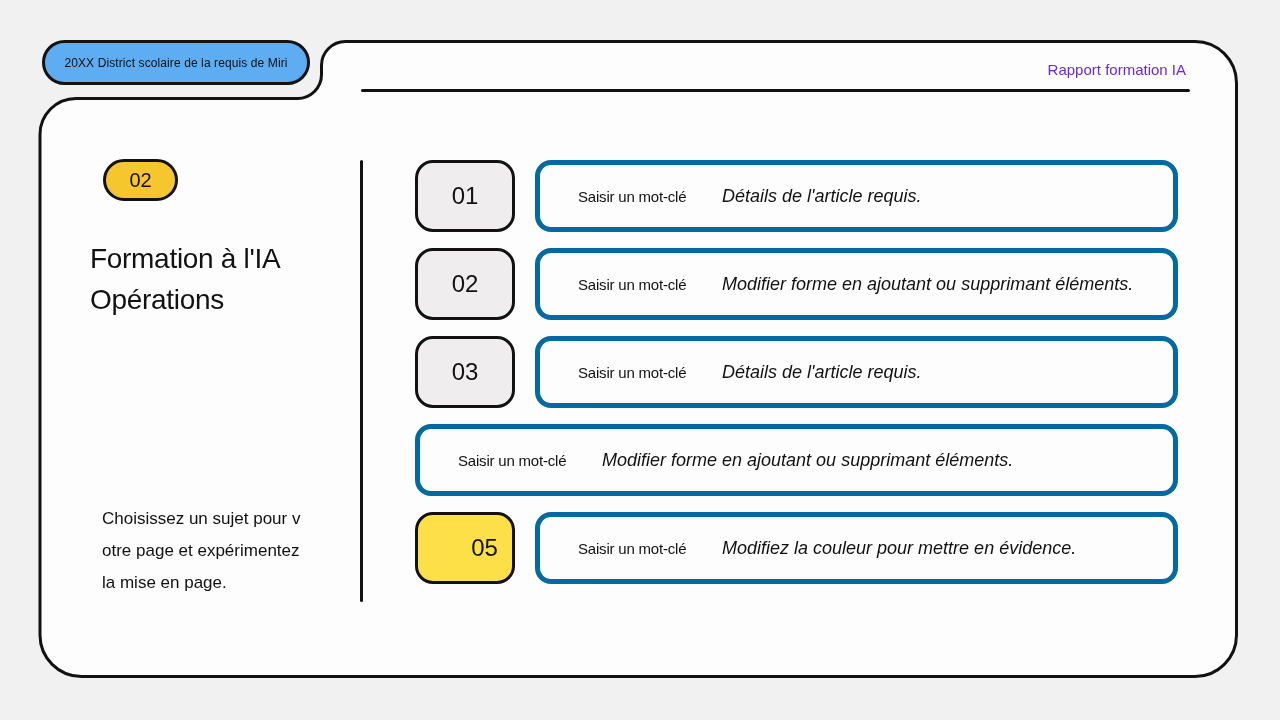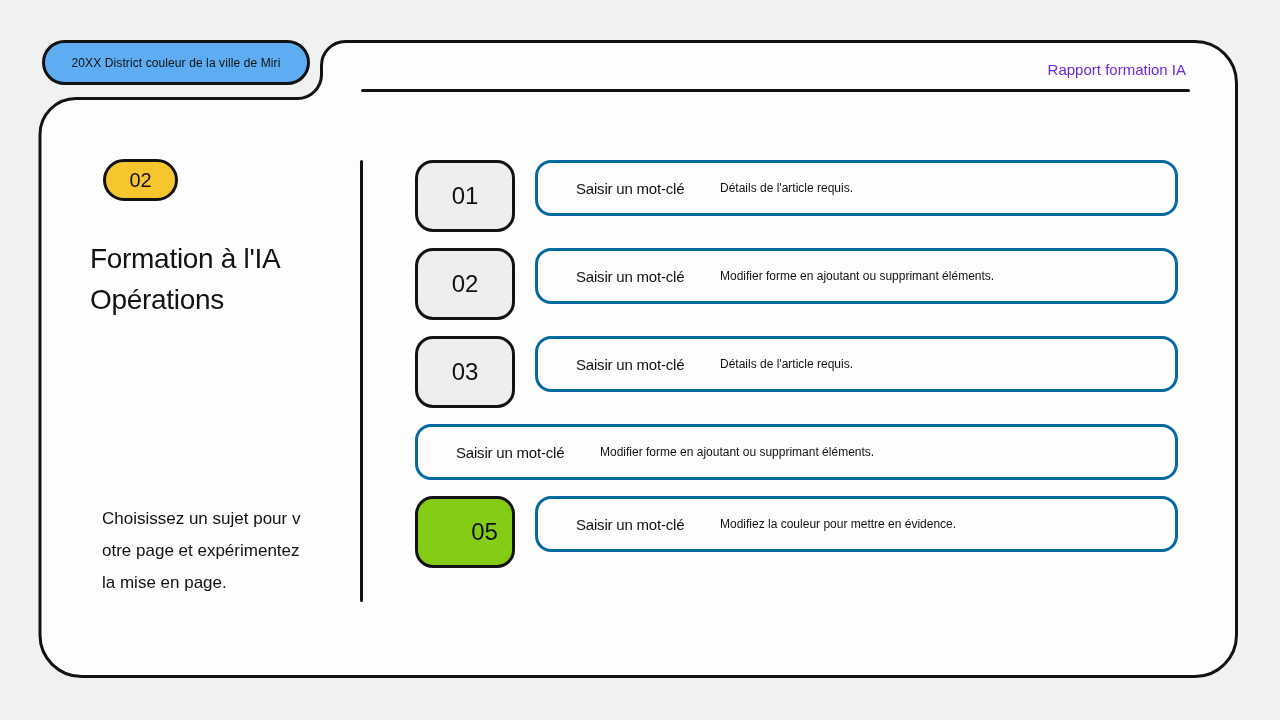--- a/index.html
+++ b/index.html
@@ -59,32 +59,32 @@
     position:absolute;left:415px;top:160px;width:763px;
     display:flex;flex-direction:column;gap:16px;
   }
   .step-row{display:flex;gap:20px;}
   .step-chip{
     width:100px;height:72px;box-sizing:border-box;flex:none;
     background:#EFEDEE;border:3px solid #121212;border-radius:18px;
     display:flex;align-items:center;justify-content:center;
     font-size:24px;
   }
-  .step-chip.highlighted{background:#84cc16;padding-left:39px;}
+  .step-chip.highlighted{background:#fde047;padding-left:39px;}
   .keyword-box{
-    flex:1;height:56px;box-sizing:border-box;
-    background:#FDFDFE;border:3px solid #0369a1;border-radius:16px;
+    flex:1;height:72px;box-sizing:border-box;
+    background:#FDFDFE;border:5px solid #0369a1;border-radius:16px;
     display:flex;align-items:center;
     padding:0 24px 0 38px;
   }
   .keyword-label{
     font-size:15px;letter-spacing:-0.2px;white-space:nowrap;
     margin-right:24px;min-width:120px;
   }
-  .keyword-text{font-size:12px;white-space:nowrap;}
+  .keyword-text{font-size:18px;white-space:nowrap;font-style:italic;}
 </style>
 </head>
 <body>
 
 <div class="stage">
 
   <svg class="panel-svg" width="1280" height="720" viewBox="0 0 1280 720" aria-hidden="true">
     <path d="M 345.5,41.5
              H 1195
              A 41.5,41.5 0 0 1 1236.5,83
@@ -95,21 +95,21 @@
              V 134.5
              A 36,36 0 0 1 76,98.5
              H 297.5
              A 24,24 0 0 0 321.5,74.5
              V 65.5
              A 24,24 0 0 1 345.5,41.5
              Z" fill="#FDFDFE" stroke="#121212" stroke-width="3"></path>
   </svg>
 
   <div class="badge-pill">
-    <span>20XX District couleur de la ville de Miri</span>
+    <span>20XX District scolaire de la requis de Miri</span>
   </div>
 
   <div class="header-label">Rapport formation IA</div>
   <div class="header-underline"></div>
 
   <div class="chapter-pill">
     <span>02</span>
   </div>
   <div class="slide-title">Formation à l'IA
 Opérations</div>

